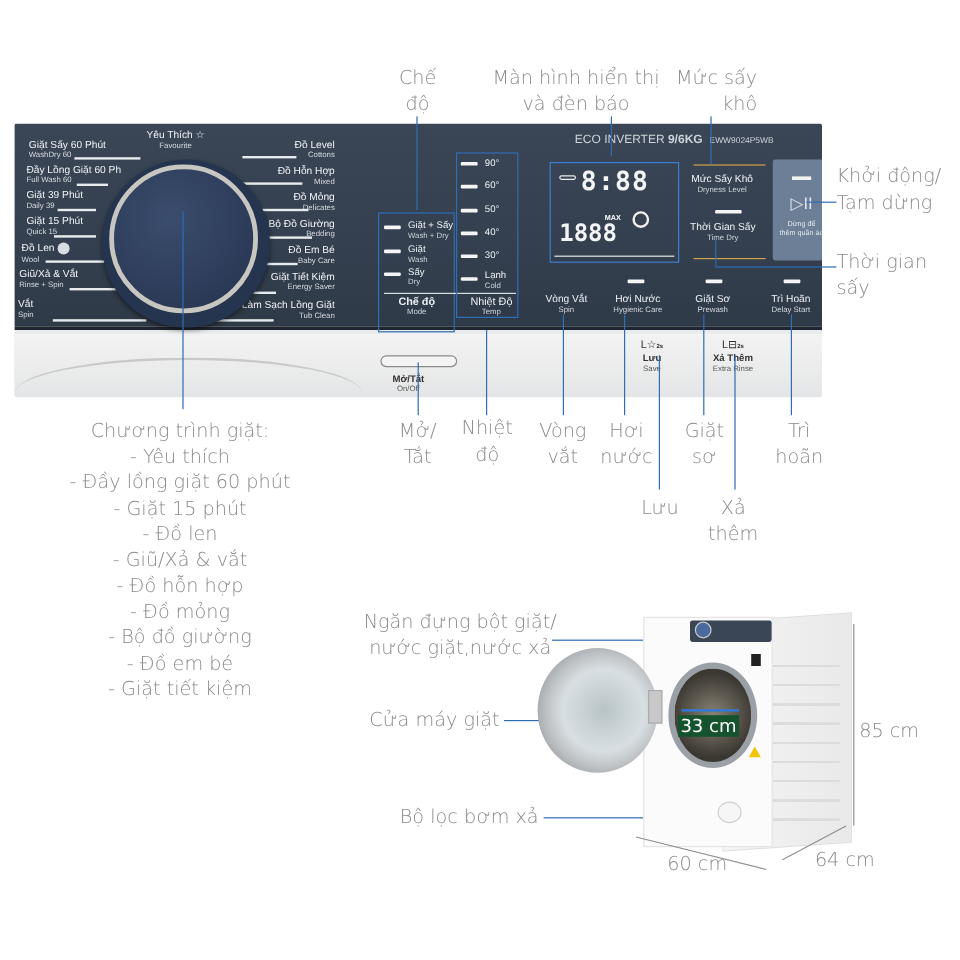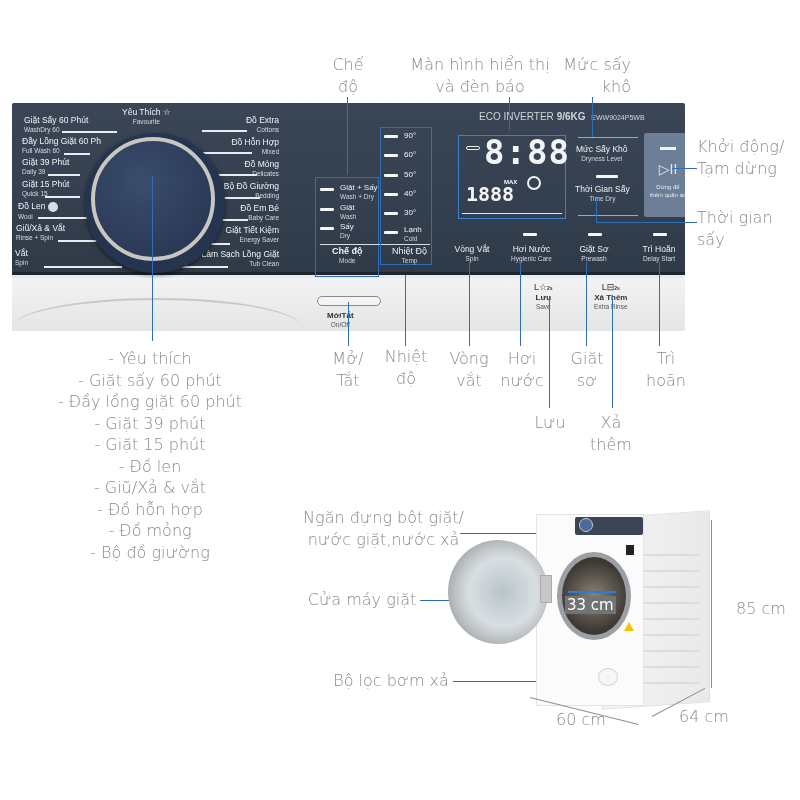--- a/index.html
+++ b/index.html
@@ -74,21 +74,21 @@
   <div class="tick" style="left:33px; top:93px; width:35px;"></div>
   <div class="prog" style="left:6px; top:98px;"><span>Đồ Len</span> <span style="display:inline-block;width:10px;height:10px;border-radius:50%;background:#d8dde3;vertical-align:middle;"></span><span class="sub">Wool</span></div>
   <div class="tick" style="left:26px; top:114px; width:49px;"></div>
   <div class="prog" style="left:4px; top:120px;"><span>Giũ/Xả &amp; Vắt</span><span class="sub">Rinse + Spin</span></div>
   <div class="tick" style="left:46px; top:137px; width:40px;"></div>
   <div class="prog" style="left:3px; top:145px;"><span>Vắt</span><span class="sub">Spin</span></div>
   <div class="tick" style="left:32px; top:163px; width:78px;"></div>
 
   <div class="prog" style="left:110px; top:4px; text-align:center;"><span>Yêu Thích ☆</span><span class="sub">Favourite</span></div>
 
-  <div class="prog right" style="right:406px; top:12px;"><span>Đồ Extra</span><span class="sub">Cottons</span></div>
+  <div class="prog right" style="right:406px; top:12px;"><span>Đồ Level</span><span class="sub">Cottons</span></div>
   <div class="tick" style="left:190px; top:27px; width:45px;"></div>
   <div class="prog right" style="right:406px; top:34px;"><span>Đồ Hỗn Hợp</span><span class="sub">Mixed</span></div>
   <div class="tick" style="left:172px; top:49px; width:68px;"></div>
   <div class="prog right" style="right:406px; top:56px;"><span>Đồ Mỏng</span><span class="sub">Delicates</span></div>
   <div class="tick" style="left:195px; top:71px; width:50px;"></div>
   <div class="prog right" style="right:406px; top:78px;"><span>Bộ Đồ Giường</span><span class="sub">Bedding</span></div>
   <div class="tick" style="left:183px; top:94px; width:65px;"></div>
   <div class="prog right" style="right:406px; top:100px;"><span>Đồ Em Bé</span><span class="sub">Baby Care</span></div>
   <div class="tick" style="left:176px; top:116px; width:60px;"></div>
   <div class="prog right" style="right:406px; top:122px;"><span>Giặt Tiết Kiệm</span><span class="sub">Energy Saver</span></div>
@@ -125,21 +125,21 @@
   <div class="mini" style="left:392px; top:122px;"><span>Lạnh</span><span class="sub">Cold</span></div>
   <div class="mini" style="left:380px; top:144px; text-align:center; font-size:9px;"><span>Nhiệt Độ</span><span class="sub">Temp</span></div>
 
   <div style="position:absolute; left:467px; top:8px; color:#cfd4da; font-size:10px; white-space:nowrap;">
     <span>ECO INVERTER</span> <b>9/6KG</b>
     <span style="font-size:7px; margin-left:3px;">EWW9024P5WB</span>
   </div>
 
   <div class="display"></div>
   <div style="position:absolute; left:454px; top:43px; width:14px; height:4px; border:1px solid #eee; border-radius:2px;"></div>
-  <div class="seg" style="left:472px; top:34px; font-size:34px; line-height:30px; letter-spacing:1px;">8:88</div>
+  <div class="seg" style="left:472px; top:34px; font-size:22px; line-height:30px; letter-spacing:1px;">8:88</div>
   <div class="seg" style="left:454px; top:80px; font-size:20px; line-height:22px;">1888</div>
   <div style="position:absolute; left:492px; top:76px; font-size:6px; color:#fff; font-weight:bold;">MAX</div>
   <div style="position:absolute; left:515px; top:73px; width:14px; height:14px; border-radius:50%; border:2px solid #f0f0f0;"></div>
   <div style="position:absolute; left:450px; top:110px; width:100px; height:1px; background:#e8e8e8;"></div>
 
   <div style="position:absolute; left:566px; top:34px; width:60px; height:1px; background:#d1a24a;"></div>
   <div class="mini" style="left:564px; top:42px; text-align:center; font-size:8.5px;"><span>Mức Sấy Khô</span><span class="sub">Dryness Level</span></div>
   <div class="led" style="left:584px; top:72px; width:22px;"></div>
   <div class="mini" style="left:563px; top:82px; text-align:center; font-size:8.5px;"><span>Thời Gian Sấy</span><span class="sub">Time Dry</span></div>
   <div style="position:absolute; left:566px; top:112px; width:60px; height:1px; background:#d1a24a;"></div>
@@ -197,30 +197,31 @@
 nước</div>
 <div class="callout" style="left:559px; top:348px; width:56px; white-space:pre-line;">Giặt
 sơ</div>
 <div class="callout" style="left:638px; top:348px; width:56px; white-space:pre-line;">Trì
 hoãn</div>
 <div class="callout" style="left:522px; top:412px; width:56px;">Lưu</div>
 <div class="callout" style="left:583px; top:412px; width:56px; white-space:pre-line;">Xả
 thêm</div>
 
 <div class="callout" style="left:40px; top:348px; width:220px; line-height:21.5px;">
+  <div>Chương trình giặt:</div>
   <div>- Yêu thích</div>
-  <div>- Giặt sấy 60 phút</div>
   <div>- Đầy lồng giặt 60 phút</div>
-  <div>- Giặt 39 phút</div>
   <div>- Giặt 15 phút</div>
   <div>- Đồ len</div>
   <div>- Giũ/Xả &amp; vắt</div>
   <div>- Đồ hỗn hợp</div>
   <div>- Đồ mỏng</div>
   <div>- Bộ đồ giường</div>
+  <div>- Đồ em bé</div>
+  <div>- Giặt tiết kiệm</div>
 </div>
 
 <div class="callout" style="left:296px; top:507px; width:175px; white-space:pre-line;">Ngăn đựng bột giặt/
 nước giặt,nước xả</div>
 <div class="hline" style="left:460px; top:533px; width:110px;"></div>
 <div class="callout" style="left:306px; top:589px; width:112px;">Cửa máy giặt</div>
 <div class="hline" style="left:420px; top:600px; width:30px;"></div>
 <div class="callout" style="left:330px; top:670px; width:122px;">Bộ lọc bơm xả</div>
 <div class="hline" style="left:453px; top:681px; width:160px;"></div>
 
@@ -231,30 +232,30 @@
   <div style="position:absolute; left:172px; top:40px; width:88px; height:150px; background:repeating-linear-gradient(180deg, transparent 0 14px, #dcdcdc 14px 16px);"></div>
 
   <div style="position:absolute; left:96px; top:14px; width:108px; height:192px; background:#fbfbfb; border:1px solid #e4e4e4;"></div>
 
   <div style="position:absolute; left:135px; top:17px; width:68px; height:18px; background:#3a4656; border-radius:2px;"></div>
   <div style="position:absolute; left:139px; top:18px; width:14px; height:14px; border-radius:50%; background:#4b6a9e; border:1px solid #c8c8c8;"></div>
 
   <div style="position:absolute; left:117px; top:52px; width:74px; height:88px; border-radius:50%; background:radial-gradient(circle, #8a8275 0%, #3b3832 70%); border:5px solid #9aa0a6;"></div>
 
   <div style="position:absolute; left:128px; top:91px; width:48px; height:2px; background:#2f7ad8;"></div>
-  <div style="position:absolute; left:125px; top:96px; padding:0 2px; background:#737373; color:#fff; font-size:15px; line-height:18px; font-family:'DejaVu Sans', sans-serif;">33 cm</div>
+  <div style="position:absolute; left:125px; top:96px; padding:0 2px; background:#14532d; color:#fff; font-size:15px; line-height:18px; font-family:'DejaVu Sans', sans-serif;">33 cm</div>
 
   <div style="position:absolute; left:186px; top:45px; width:8px; height:10px; background:#222;"></div>
 
   <div style="position:absolute; left:184px; top:122px; width:0; height:0; border-left:5px solid transparent; border-right:5px solid transparent; border-bottom:9px solid #f2c400;"></div>
 
   <div style="position:absolute; left:158px; top:168px; width:20px; height:18px; border-radius:50%; border:1px solid #d0d0d0; background:#f6f6f6;"></div>
 
   <div style="position:absolute; left:8px; top:40px; width:100px; height:104px; border-radius:50%; background:radial-gradient(circle at 55% 50%, #b9c4c8 0%, #d8dfe2 45%, #bfc3c6 62%, #9fa4a8 78%, #2b2f35 92%);"></div>
   <div style="position:absolute; left:100px; top:75px; width:12px; height:28px; background:#c8c8c8; border:1px solid #aaa;"></div>
 </div>
 
 <div class="vline" style="left:711px; top:520px; height:168px; background:#8f8f8f;"></div>
-<div class="callout" style="left:716px; top:598px; width:60px; text-align:left;margin-left:20px;">85 cm</div>
+<div class="callout" style="left:716px; top:598px; width:60px; text-align:left;">85 cm</div>
 <div style="position:absolute; left:530px; top:697px; width:112px; height:1px; background:#8f8f8f; transform:rotate(14deg); transform-origin:left center;"></div>
 <div class="callout" style="left:553px; top:709px; width:56px;">60 cm</div>
 <div style="position:absolute; left:652px; top:716px; width:60px; height:1px; background:#8f8f8f; transform:rotate(-28deg); transform-origin:left center;"></div>
 <div class="callout" style="left:676px; top:706px; width:56px;">64 cm</div>
 
 </body></html>

